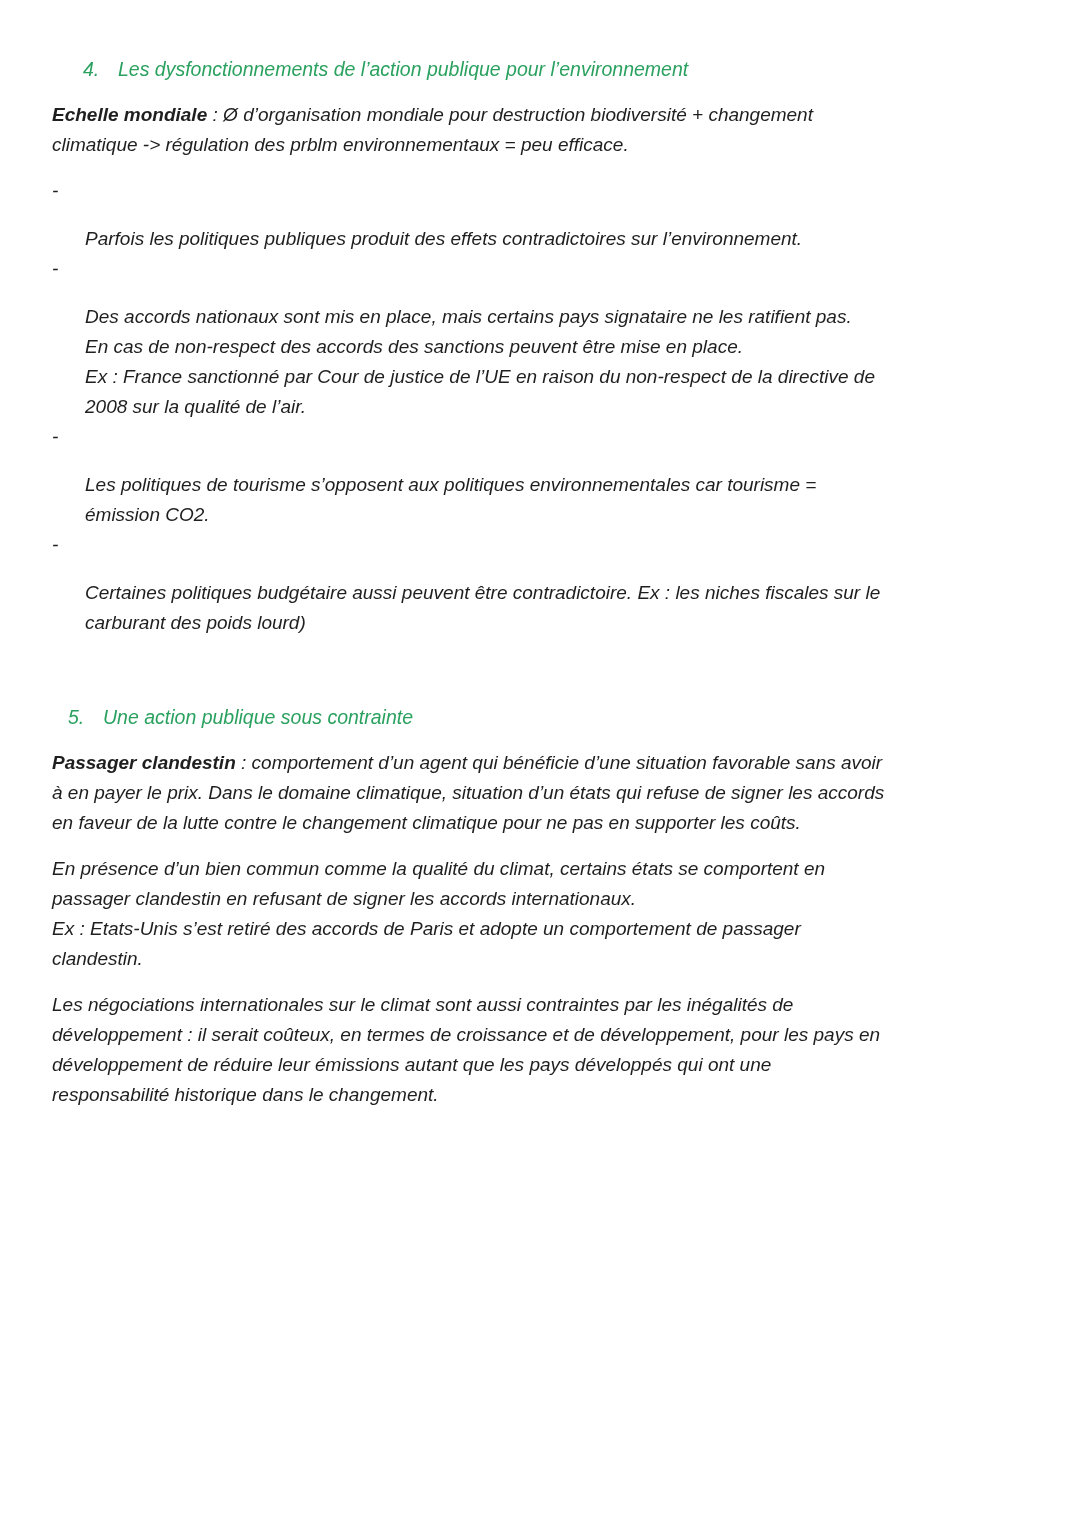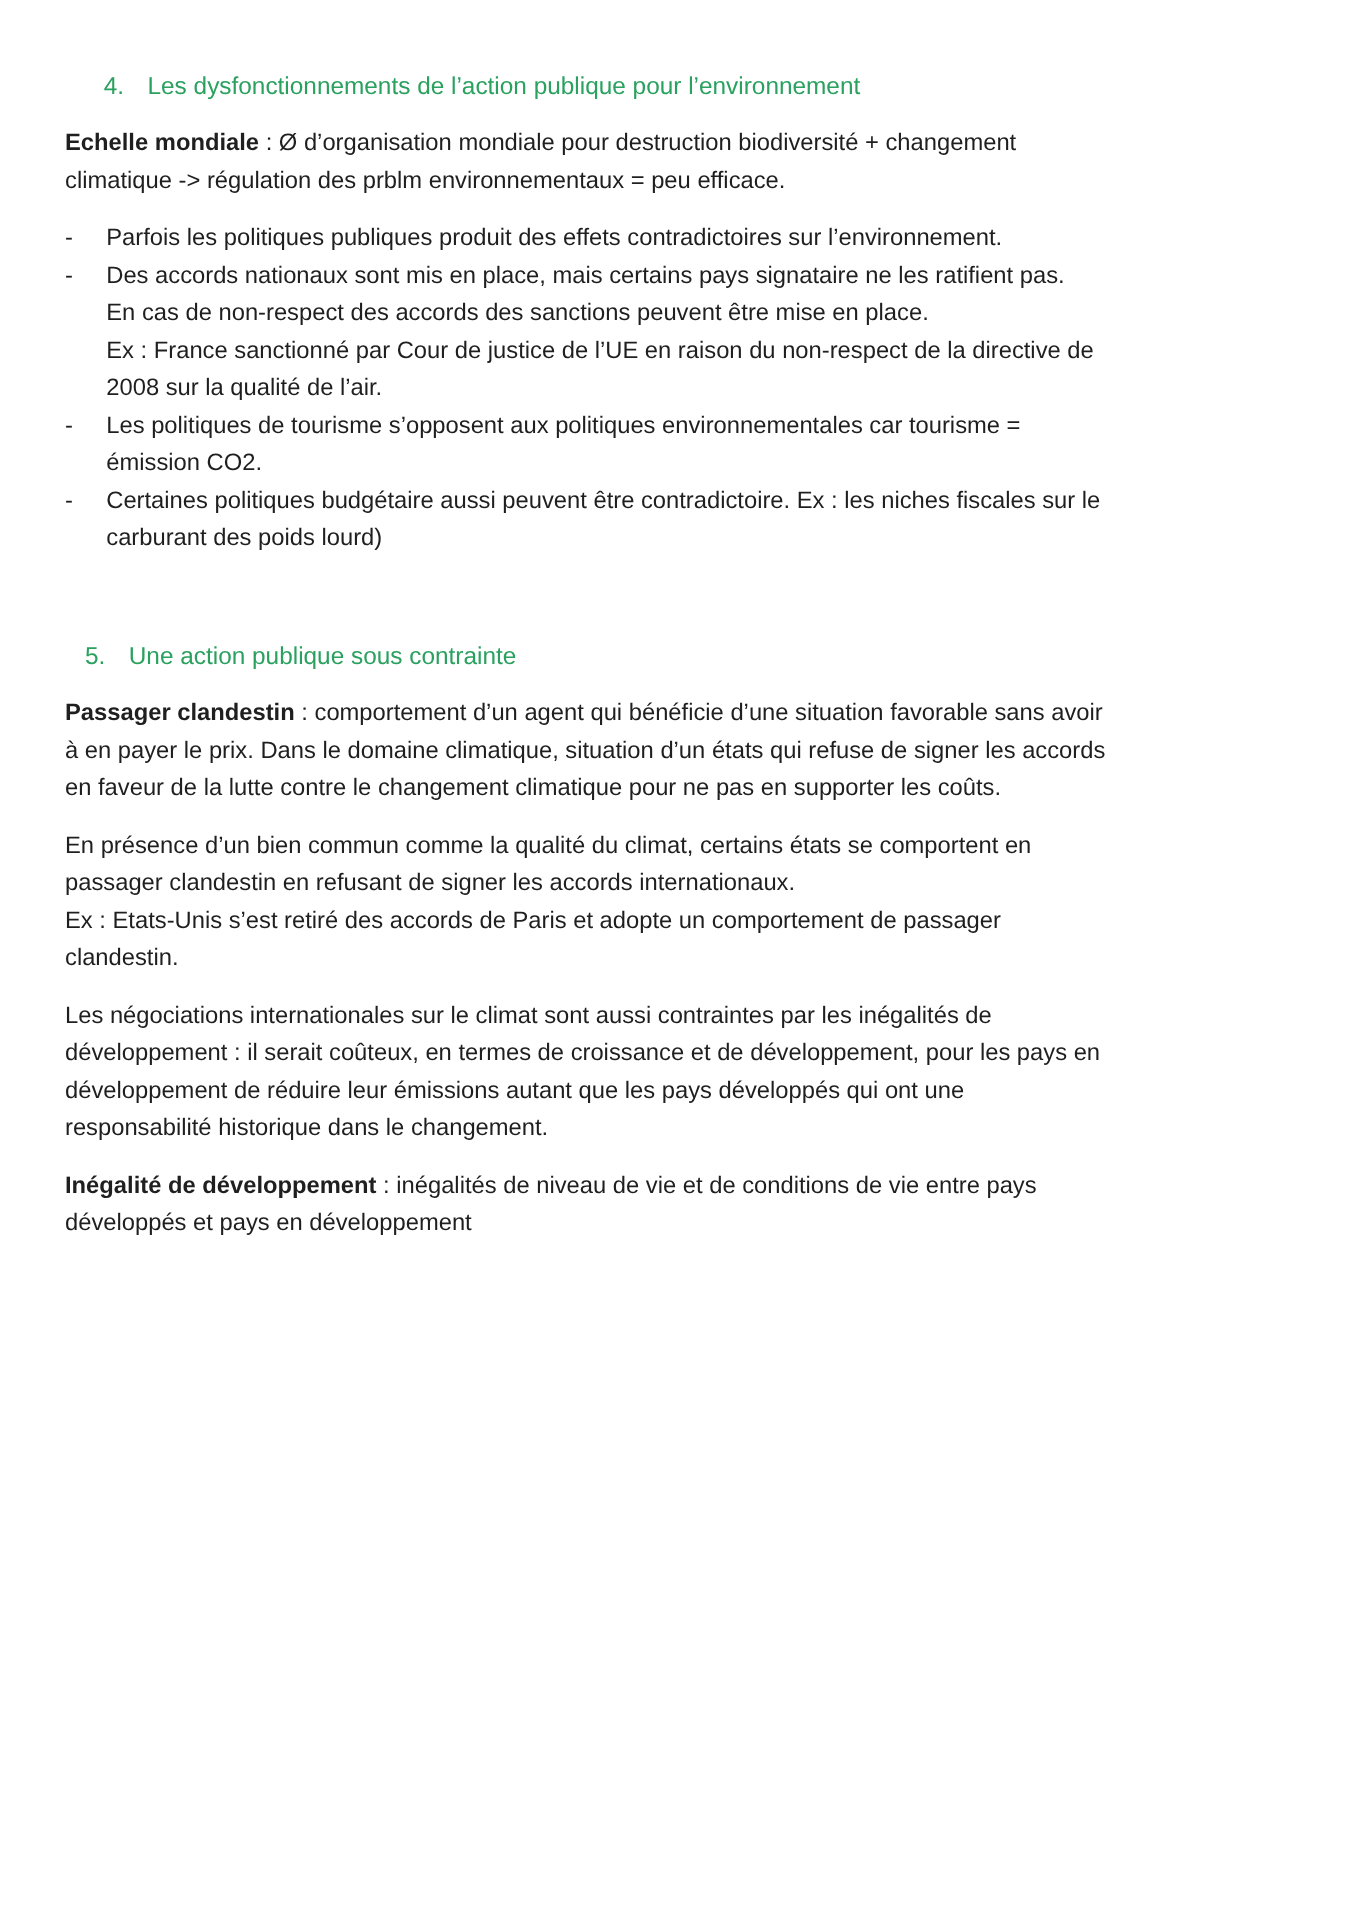--- a/index.html
+++ b/index.html
@@ -14,20 +14,21 @@
     font-family: "Liberation Sans", sans-serif;
     font-size: 19px;
     line-height: 30px;
     color: #1f1f1f;
   }
   .page {
     box-sizing: border-box;
     width: 940px;
     height: 1527px;
     padding: 54px 50px 12px 52px;
+    font-style: italic;
   }
   .section-heading {
     color: #2aa15f;
     font-size: 19.5px;
     font-weight: 400;
     margin: 0 0 16px 31px;
   }
   .section-heading .num {
     display: inline-block;
     width: 35px;
@@ -53,20 +54,21 @@
   ul.dash-list li {
     display: flex;
     align-items: flex-start;
   }
   ul.dash-list .dash {
     flex: 0 0 33px;
   }
   ul.dash-list .li-text {
     flex: 1 1 auto;
     white-space: pre-line;
+    margin-top: 48px;
   }
 </style>
 </head>
 <body>
 
 <div class="page">
 
   <h2 class="section-heading">
     <span class="num">4.</span><span>Les dysfonctionnements de l’action publique pour l’environnement</span>
   </h2>
@@ -107,17 +109,14 @@
 
   <p class="para">
     <b class="term"></b><span class="para-text">En présence d’un bien commun comme la qualité du climat, certains états se comportent en passager clandestin en refusant de signer les accords internationaux.
 Ex : Etats-Unis s’est retiré des accords de Paris et adopte un comportement de passager clandestin.</span>
   </p>
 
   <p class="para">
     <b class="term"></b><span class="para-text">Les négociations internationales sur le climat sont aussi contraintes par les inégalités de développement : il serait coûteux, en termes de croissance et de développement, pour les pays en développement de réduire leur émissions autant que les pays développés qui ont une responsabilité historique dans le changement.</span>
   </p>
 
-  <p class="para">
-    <b class="term">Inégalité de développement</b><span class="para-text"> : inégalités de niveau de vie et de conditions de vie entre pays développés et pays en développement</span>
-  </p>
 
 </div>
 
 </body></html>

